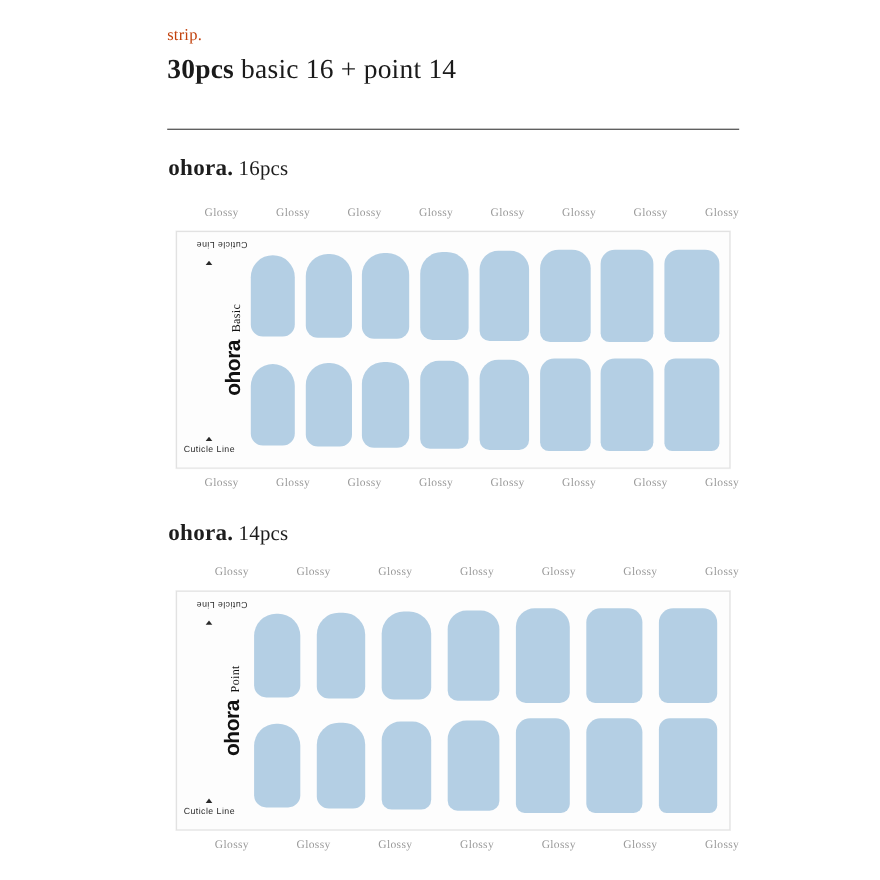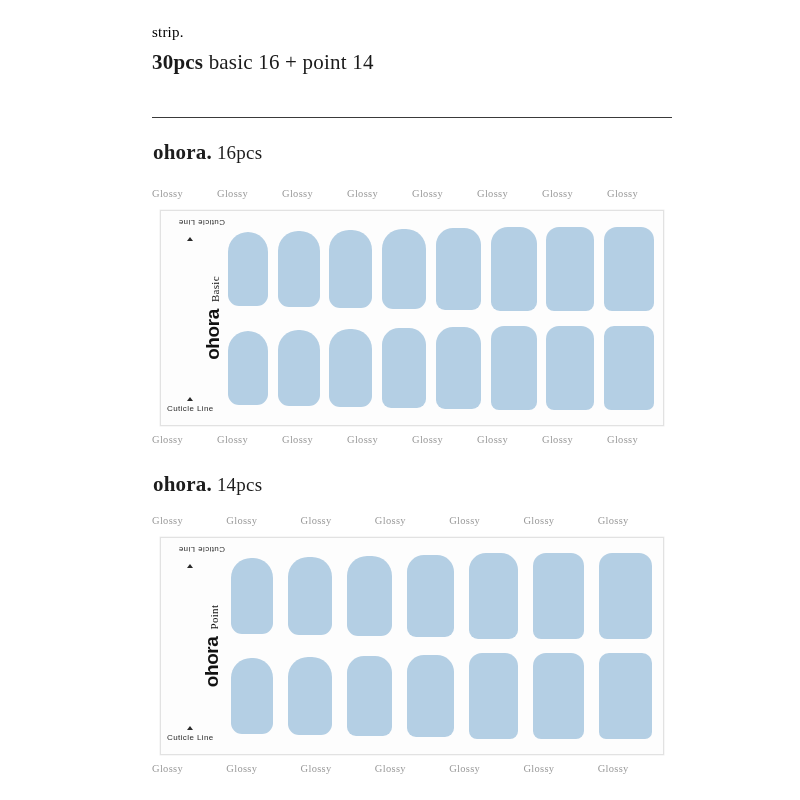--- a/index.html
+++ b/index.html
@@ -23,26 +23,26 @@
   
   .header {
     position: absolute;
     left: 152px;
     top: 24px;
     width: 520px;
   }
   .kicker {
     font-size: 15px;
     letter-spacing: 0.2px;
-    color: #000000;
+    color: #c2410c;
     font-family: "Liberation Serif", serif;
   }
   .title {
     margin-top: 9px;
-    font-size: 21px;
+    font-size: 25px;
     color: #1a1a1a;
     letter-spacing: 0.2px;
     white-space: nowrap;
   }
   .title .strong {
     font-weight: bold;
   }
   .title .rest {
     font-weight: normal;
   }
@@ -81,21 +81,21 @@
 
   .glossy-row {
     position: absolute;
     left: 0;
     width: 100%;
     display: flex;
     height: 14px;
   }
   .glossy-row .glossy-label {
     flex: 1 1 0;
-    text-align: left;
+    text-align: right;
     font-size: 10.5px;
     color: #9a9a9a;
     font-family: "Liberation Serif", serif;
     letter-spacing: 0.3px;
   }
   .glossy-top { top: 0; }
   .glossy-bottom { bottom: 0; }
 
   .sheet {
     position: absolute;

